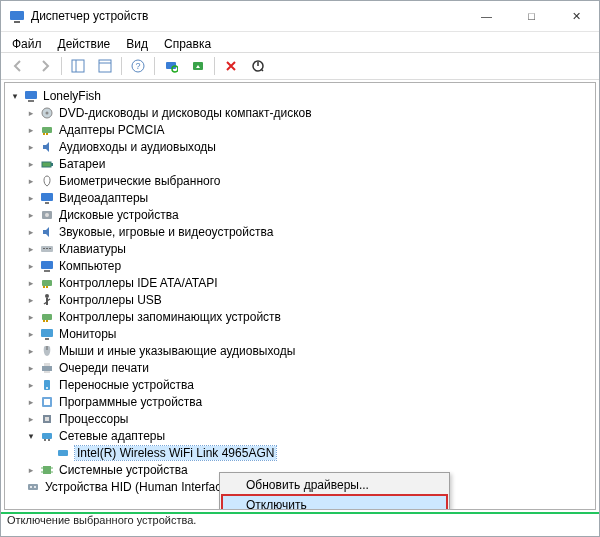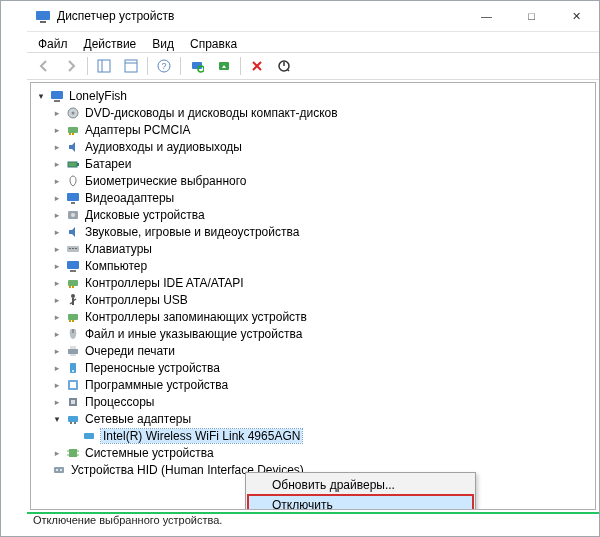--- a/index.html
+++ b/index.html
@@ -14,21 +14,20 @@
   .window {
     width: 600px;
     height: 537px;
     box-sizing: border-box;
     border: 1px solid #9fa7ae;
     background: #fff;
     position: relative;
     display: flex;
     flex-direction: column;
     overflow: hidden;
-    padding-left: 26px;
   }
   
   .titlebar {
     height: 30px;
     display: flex;
     align-items: center;
     padding-left: 8px;
     border-bottom: 1px solid #e5e5e5;
   }
   .titlebar .icon {
@@ -384,25 +383,35 @@
               <rect x="3" y="10" width="2" height="2" fill="#c90"></rect>
               <rect x="6" y="10" width="2" height="2" fill="#c90"></rect>
             </svg>
           </span>
           <span class="tree-label">Контроллеры запоминающих устройств</span>
         </div>
         <div class="tree-row ind1">
           <span class="tw closed"></span>
           <span class="dev-icon">
             <svg viewBox="0 0 14 14">
+              <rect x="1" y="2" width="12" height="8" fill="#4aa0d8" rx="1"></rect>
+              <rect x="5" y="11" width="4" height="2" fill="#777"></rect>
+            </svg>
+          </span>
+          <span class="tree-label">Мониторы</span>
+        </div>
+        <div class="tree-row ind1">
+          <span class="tw closed"></span>
+          <span class="dev-icon">
+            <svg viewBox="0 0 14 14">
               <path d="M5 2 C3 2 3 12 7 12 C11 12 11 2 9 2 Z" fill="#b8c0c6"></path>
               <line x1="7" y1="2" x2="7" y2="6" stroke="#666"></line>
             </svg>
           </span>
-          <span class="tree-label">Файл и иные указывающие устройства</span>
+          <span class="tree-label">Мыши и иные указывающие аудиовыходы</span>
         </div>
         <div class="tree-row ind1">
           <span class="tw closed"></span>
           <span class="dev-icon">
             <svg viewBox="0 0 14 14">
               <rect x="2" y="5" width="10" height="5" fill="#8ea0ae"></rect>
               <rect x="4" y="2" width="6" height="3" fill="#ddd"></rect>
               <rect x="4" y="10" width="6" height="2" fill="#ddd"></rect>
             </svg>
           </span>

